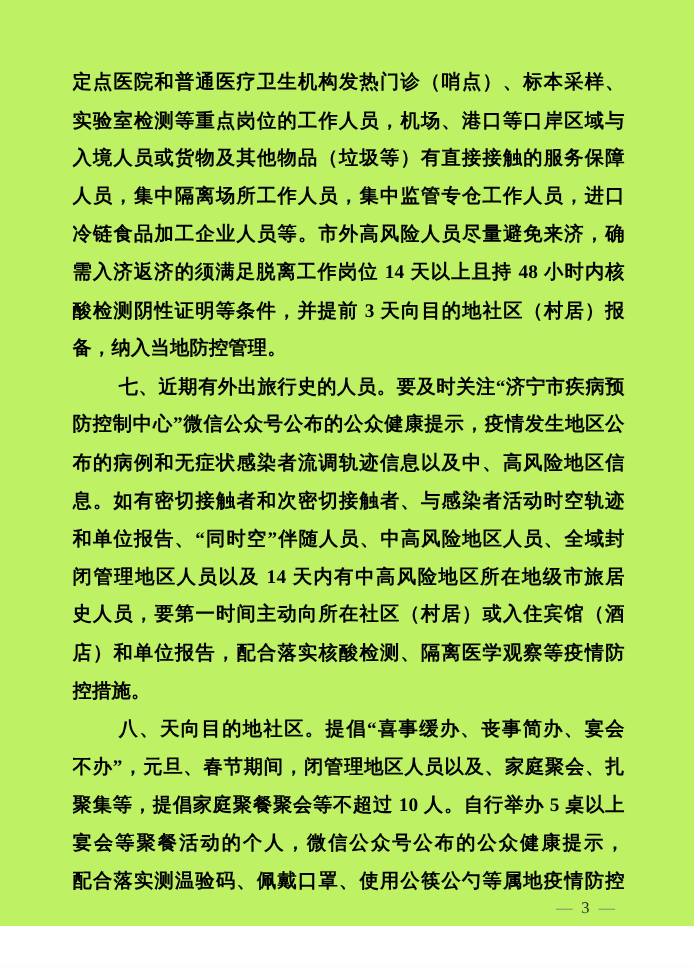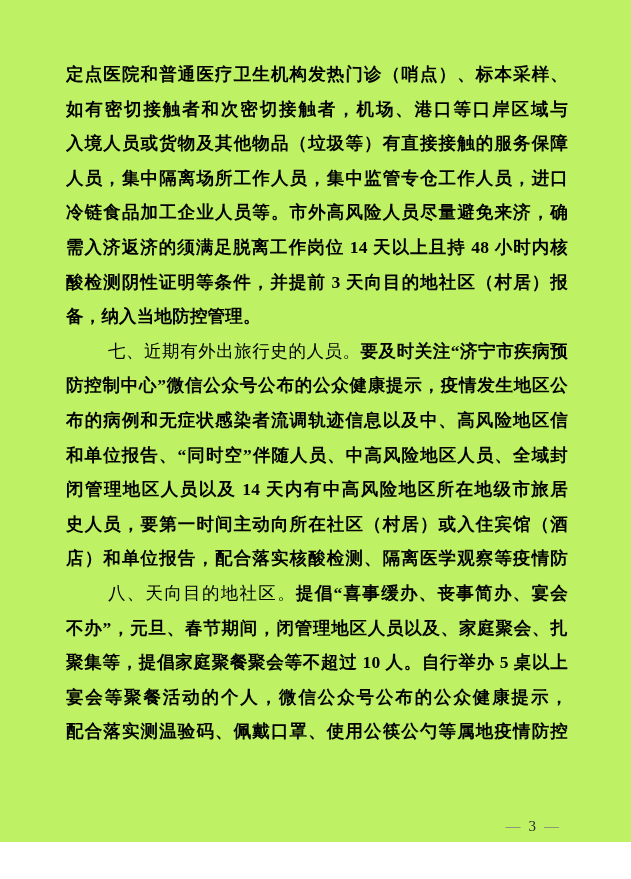--- a/index.html
+++ b/index.html
@@ -34,21 +34,21 @@
   }
   .line.last {
     text-align: left;
     text-align-last: left;
   }
   .line.indent {
     text-indent: 42px;
   }
   .seg-heading {
     font-family: "Liberation Sans", "DejaVu Sans", sans-serif;
-    font-weight: normal;
+    font-weight: bold;
   }
   .page-number {
     position: absolute;
     top: 818px;
     right: 72px;
     font-size: 15px;
     font-family: "Liberation Serif", "DejaVu Serif", serif;
     white-space: nowrap;
   }
   .page-number .dash {
@@ -59,34 +59,36 @@
     color: #2b2b2b;
     padding: 0 8px;
   }
 </style>
 </head>
 <body>
 
 <div class="page">
   <div class="doc-body">
       <div class="line"><span>定点医院和普通医疗卫生机构发热门诊（哨点）、标本采样、</span></div>
-      <div class="line"><span>如有密切接触者和次密切接触者，机场、港口等口岸区域与</span></div>
+      <div class="line"><span>实验室检测等重点岗位的工作人员，机场、港口等口岸区域与</span></div>
       <div class="line"><span>入境人员或货物及其他物品（垃圾等）有直接接触的服务保障</span></div>
       <div class="line"><span>人员，集中隔离场所工作人员，集中监管专仓工作人员，进口</span></div>
       <div class="line"><span>冷链食品加工企业人员等。市外高风险人员尽量避免来济，确</span></div>
       <div class="line"><span>需入济返济的须满足脱离工作岗位 14 天以上且持 48 小时内核</span></div>
       <div class="line"><span>酸检测阴性证明等条件，并提前 3 天向目的地社区（村居）报</span></div>
       <div class="line last"><span>备，纳入当地防控管理。</span></div>
       <div class="line indent"><span class="seg-heading">七、近期有外出旅行史的人员。</span><span>要及时关注“济宁市疾病预</span></div>
       <div class="line"><span>防控制中心”微信公众号公布的公众健康提示，疫情发生地区公</span></div>
       <div class="line"><span>布的病例和无症状感染者流调轨迹信息以及中、高风险地区信</span></div>
+      <div class="line"><span>息。如有密切接触者和次密切接触者、与感染者活动时空轨迹</span></div>
       <div class="line"><span>和单位报告、“同时空”伴随人员、中高风险地区人员、全域封</span></div>
       <div class="line"><span>闭管理地区人员以及 14 天内有中高风险地区所在地级市旅居</span></div>
       <div class="line"><span>史人员，要第一时间主动向所在社区（村居）或入住宾馆（酒</span></div>
       <div class="line"><span>店）和单位报告，配合落实核酸检测、隔离医学观察等疫情防</span></div>
+      <div class="line last"><span>控措施。</span></div>
       <div class="line indent"><span class="seg-heading">八、天向目的地社区。</span><span>提倡“喜事缓办、丧事简办、宴会</span></div>
       <div class="line"><span>不办”，元旦、春节期间，闭管理地区人员以及、家庭聚会、扎堆</span></div>
       <div class="line"><span>聚集等，提倡家庭聚餐聚会等不超过 10 人。自行举办 5 桌以上</span></div>
       <div class="line"><span>宴会等聚餐活动的个人，微信公众号公布的公众健康提示，</span></div>
       <div class="line"><span>配合落实测温验码、佩戴口罩、使用公筷公勺等属地疫情防控</span></div>
     </div>
   <div class="page-number">
     <span class="dash">—</span><span class="num">3</span><span class="dash">—</span>
   </div>
 </div>

